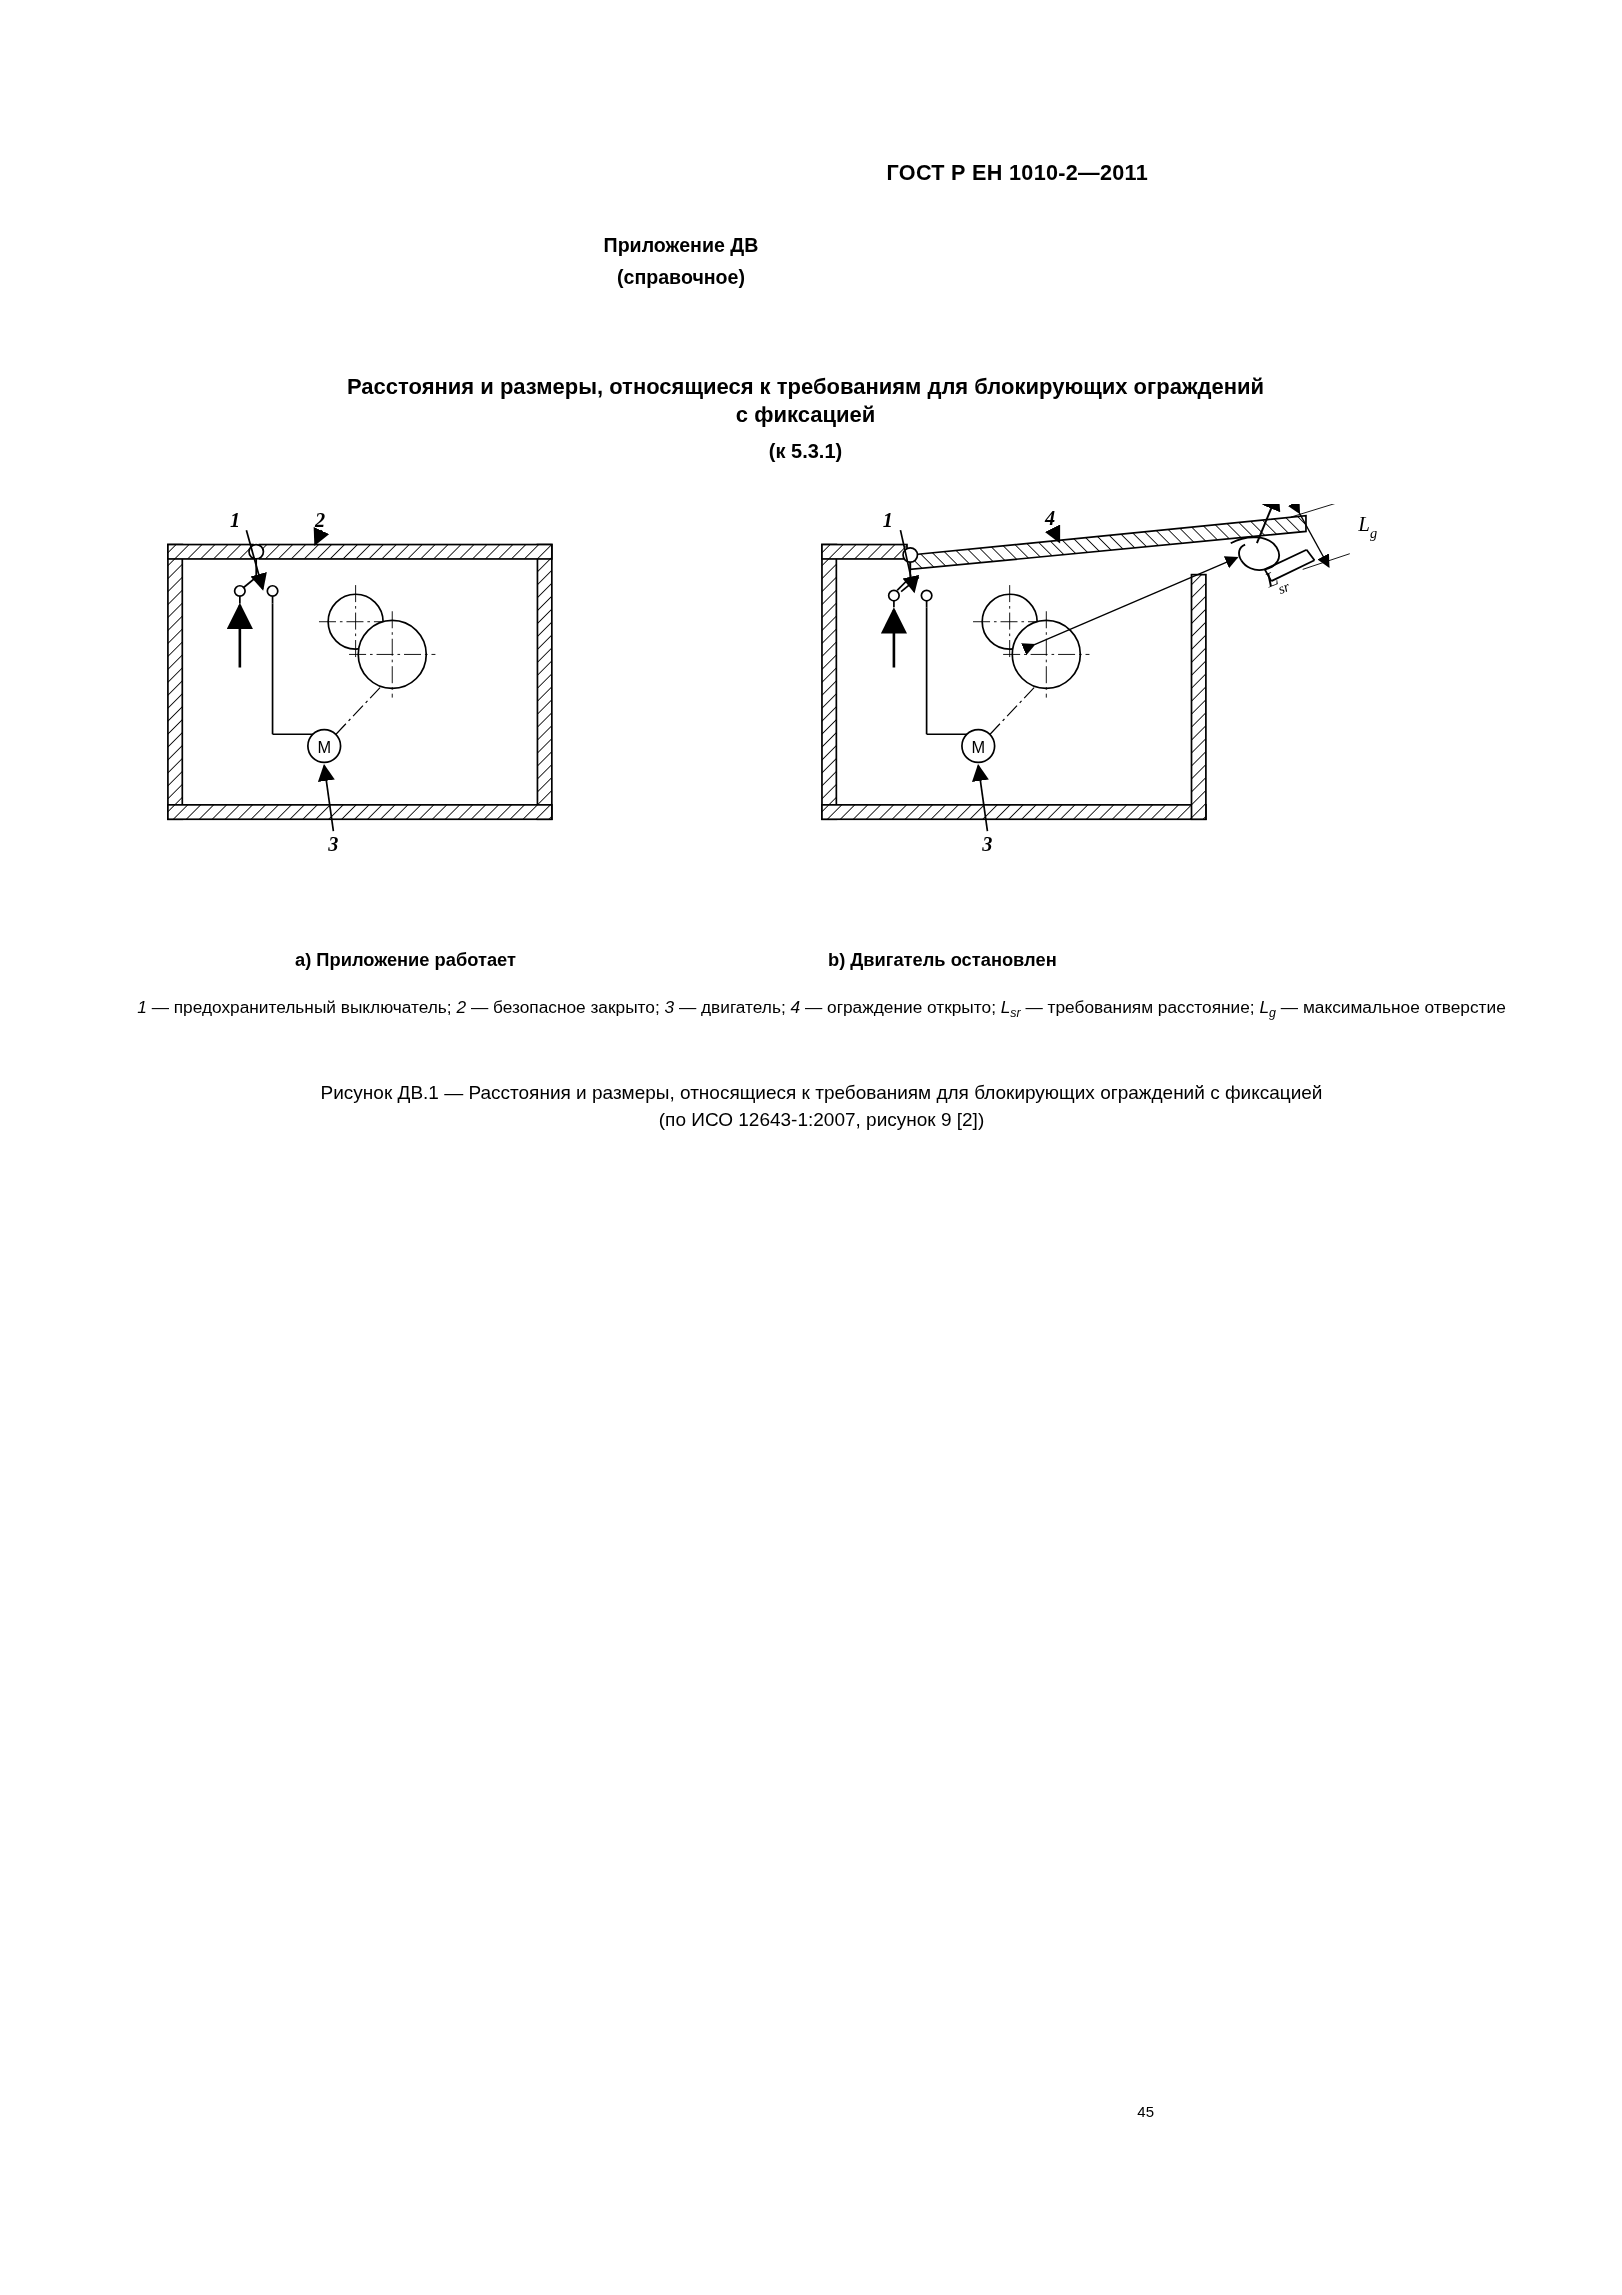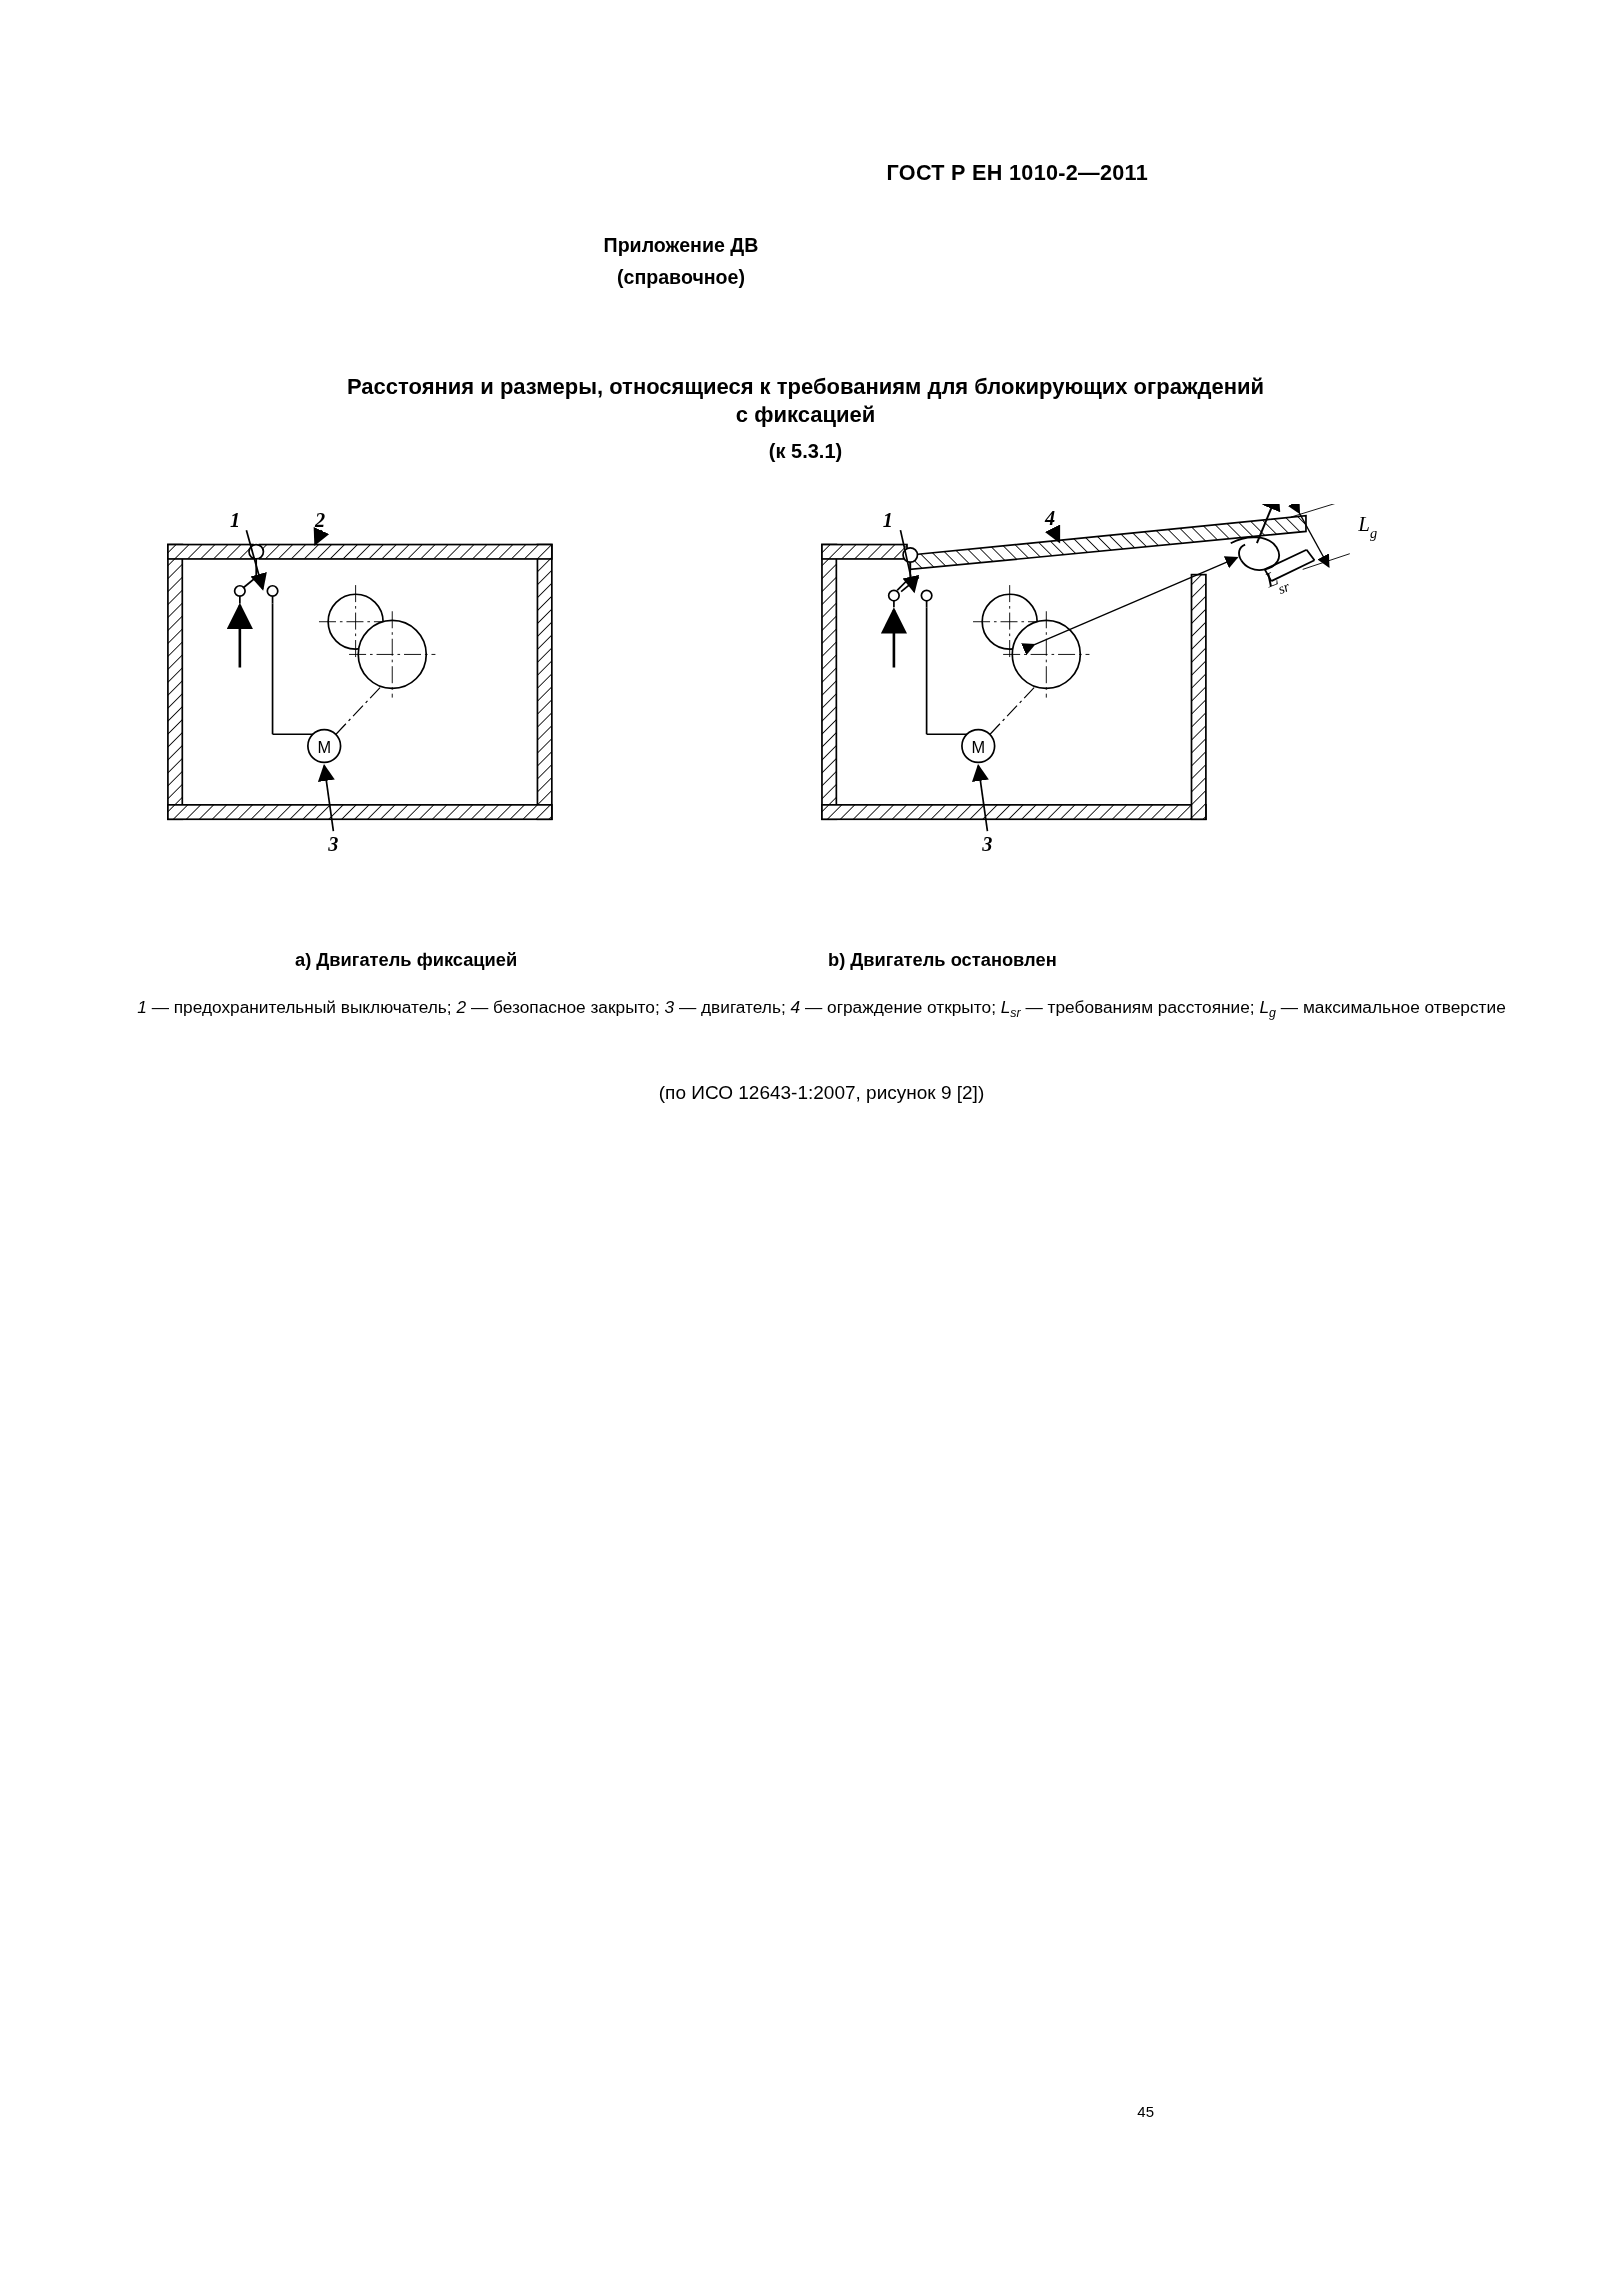--- a/index.html
+++ b/index.html
@@ -305,28 +305,29 @@
       </g>
 
       <text x="1885" y="42" font-size="32" font-style="italic" font-family="Liberation Serif, serif">L</text>
       <text x="1903" y="52" font-size="22" font-style="italic" font-family="Liberation Serif, serif">g</text>
       <text x="1748" y="128" font-size="32" font-style="italic" font-family="Liberation Serif, serif" transform="rotate(-22,1748,128)">L</text>
       <text x="1766" y="138" font-size="22" font-style="italic" font-family="Liberation Serif, serif" transform="rotate(-22,1766,138)">sr</text>
     </svg>
   </div>
 
   <div class="sublabels">
-    <div class="sublabel sublabel-a">a) Двигатель фиксацией</div>
+    <div class="sublabel sublabel-a">a) Приложение работает</div>
     <div class="sublabel sublabel-b">b) Двигатель остановлен</div>
   </div>
 
   <div class="legend">
     <i>1</i><span> — предохранительный выключатель; </span><i>2</i><span> — безопасное закрыто; </span><i>3</i><span> — двигатель; </span><i>4</i><span> — ограждение открыто; </span><i>L</i><span class="sub">sr</span><span> — требованиям расстояние; </span><i>L</i><span class="sub">g</span><span> — максимальное отверстие</span>
   </div>
 
   <div class="caption">
+    <div>Рисунок  ДВ.1 — Расстояния и размеры, относящиеся к требованиям для блокирующих ограждений с фиксацией</div>
     <div>(по ИСО 12643-1:2007, рисунок 9 [2])</div>
   </div>
 
   <div class="page-num">45</div>
 
 </div>
 
 
 </body></html>

